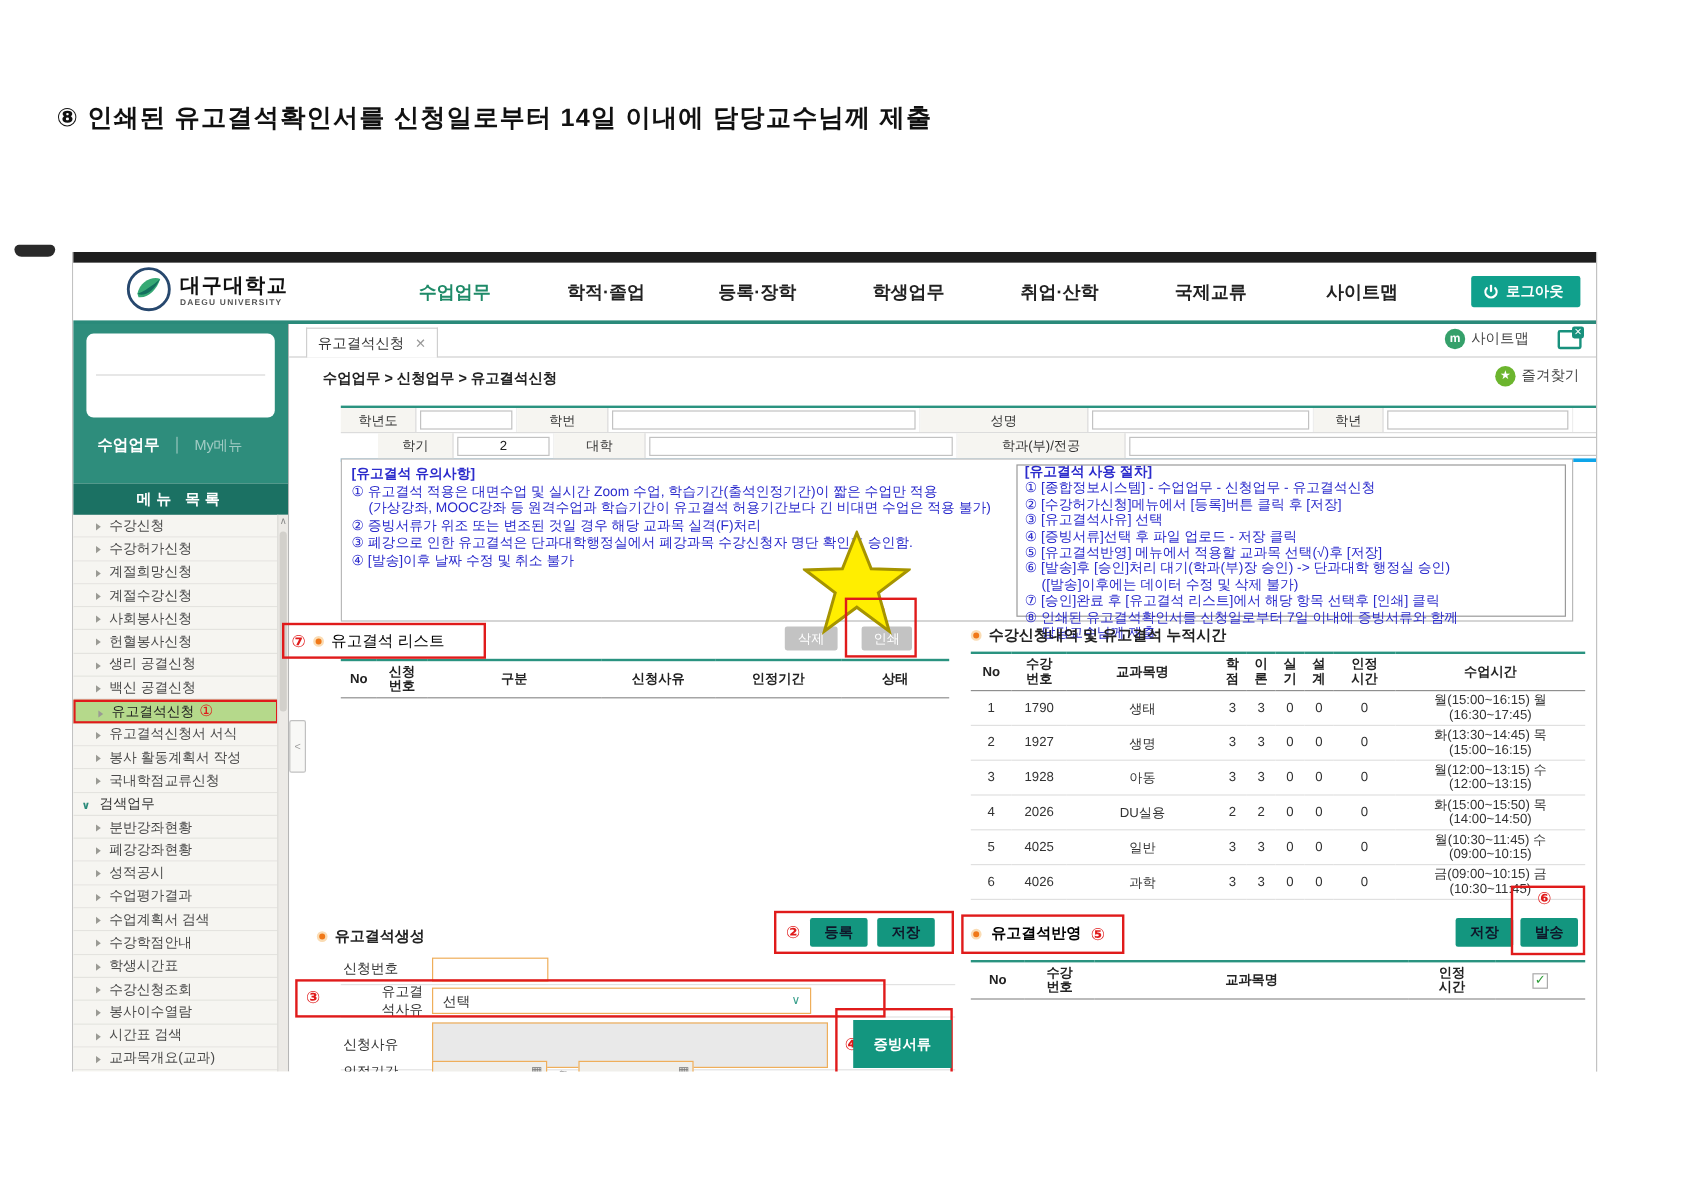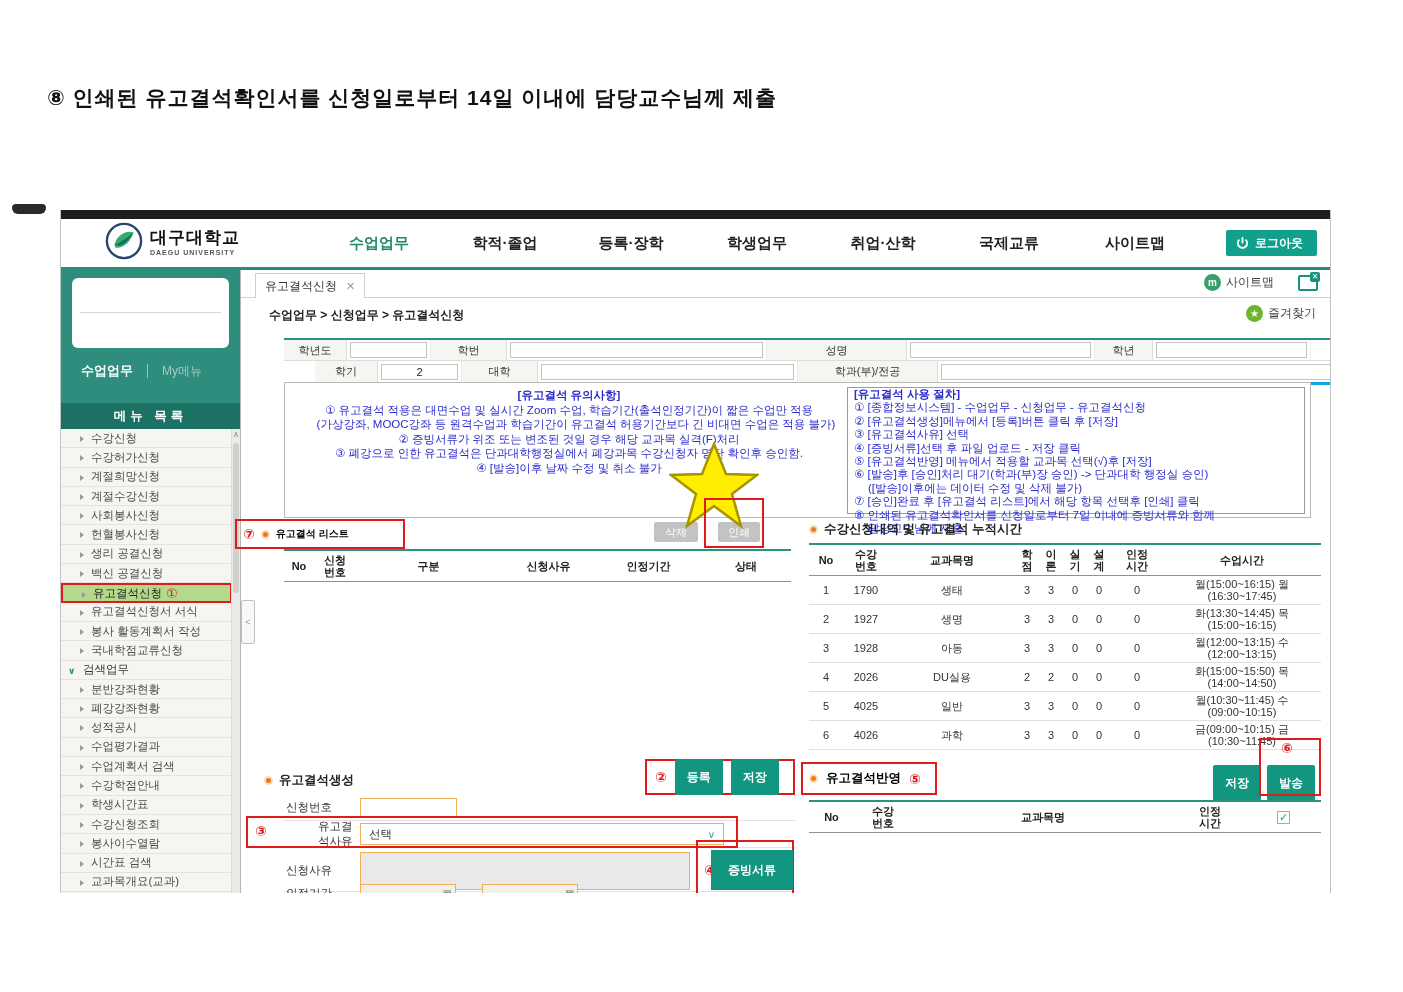--- a/index.html
+++ b/index.html
@@ -65,21 +65,21 @@
   
   .info-table { position:absolute; left:43px; top:68px; width:1200px; border-top:2px solid #2a9380; border-bottom:3px solid #0ea5e9; font-size:11px; }
   .info-row { display:flex; height:21px; border-bottom:1px solid #dcdcdc; }
   .info-row:last-child { border-bottom:none;margin-left:31px; }
   .ilabel { background:#f6f5f1; border-right:1px solid #ddd; display:flex; align-items:center; justify-content:center; color:#333; }
   .icell { display:flex; align-items:center; padding:0 3px; border-right:1px solid #eee; }
   .ibox { height:16px; width:100%; border:1px solid #c2c2c2; background:#fff; font-size:11px; text-align:center; color:#222; font-family:inherit; }
 
   
   .notice-wrap { position:absolute; left:43px; top:112px; width:1027px; height:136px; border:1px solid #b9b9b9; background:#fff; }
-  .nl { position:absolute; left:8px; top:5px; width:552px; color:#2b2bcc; font-size:11.5px; line-height:14.6px;text-align:center; }
+  .nl { position:absolute; left:8px; top:5px; width:552px; color:#2b2bcc; font-size:11.5px; line-height:14.6px; }
   .nl .nt, .nr .nt { font-weight:bold; }
   .nr { position:absolute; left:562px; top:4px; width:458px; height:127px; border:1px solid #9a9a9a; padding:0 6px; color:#2b2bcc; font-size:11.5px; line-height:13.4px; }
   .indent { padding-left:14px; }
 
   
   .star { position:absolute; left:428px; top:172px; z-index:6; }
   .gbtn { position:absolute; height:20px; background:#c3c3c3; color:#fff; font-size:11px; border:none; border-radius:2px; cursor:default; }
   .redbox { position:absolute; border:2px solid #e01b1b; z-index:7; }
   .rbadge { color:#e01b1b; font-size:14px; font-weight:bold; }
   .sec-title { display:flex; align-items:center; gap:6px; font-size:12.5px; font-weight:bold; color:#222;text-align:right; }
@@ -91,25 +91,25 @@
   table.dt td { border-bottom:1px solid #e0e0e0; font-size:11px; color:#333; text-align:center; padding:2px 2px; }
   td.time { font-size:10px; text-align:left; line-height:12px; color:#333; }
   td.subj { text-align:left; padding-left:6px; }
   .listtable { position:absolute; left:43px; top:279px; width:507px; }
   .enr-title { position:absolute; left:568px; top:251px; }
   .enrtable { position:absolute; left:568px; top:273px; width:512px; }
 
   
   .create-title { position:absolute; left:23px; top:502px; }
   .create-btnbox { position:absolute; left:404px; top:489px; width:150px; height:36px; border:2px solid #e01b1b; display:flex; align-items:center; gap:8px; padding-left:8px; z-index:7; }
-  .tbtn { height:36px; padding:0 12px; background:#13967f; color:#ffffff; font-size:12px; font-weight:bold; border:none; border-radius:2px; cursor:pointer; }
+  .tbtn { height:24px; padding:0 12px; background:#13967f; color:#0f172a; font-size:12px; font-weight:bold; border:none; border-radius:2px; cursor:pointer; }
   .frow { position:absolute; left:43px; width:512px; border-bottom:1px solid #e2e2e2; display:flex; align-items:center; }
   .flabel { width:76px; font-size:11.5px; color:#333; padding-left:2px; }
   .obox { border:1px solid #efae5a; background:#fff; }
-  .reason-select { position:relative; width:364px; height:22px; border:1px solid #efae5a; background:#fff; display:flex; align-items:center; padding-left:8px; font-size:11.5px; color:#333; cursor:pointer; }
+  .reason-select { position:relative; width:316px; height:22px; border:1px solid #efae5a; background:#fff; display:flex; align-items:center; padding-left:8px; font-size:11.5px; color:#333; cursor:pointer; }
   .reason-select .chev { position:absolute; right:8px; color:#3aa08c; font-size:10px; }
   .reason-area { width:330px; height:38px; background:#e9e9e9; border:1px solid #efae5a; }
   .attach-box { position:absolute; left:455px; top:570px; width:98px; height:60px; border:2px solid #e01b1b; z-index:7; display:flex; align-items:center; padding-left:6px; }
   .attach-btn { position:absolute; left:470px; top:580px; width:82px; height:40px; background:#13967f; color:#fff; font-size:12px; font-weight:bold; border:none; cursor:pointer; z-index:8; }
   .datebox { position:relative; width:96px; height:20px; background:#f0efeb; border:1px solid #efae5a; }
   .datebox .cal { position:absolute; right:3px; top:3px; font-size:10px; color:#777; }
 
   
   .apply-titlebox { position:absolute; left:560px; top:492px; width:136px; height:33px; border:2px solid #e01b1b; display:flex; align-items:center; gap:8px; padding-left:6px; z-index:7; }
   .apply-save { position:absolute; left:972px; top:495px; }
@@ -345,21 +345,21 @@
         <div class="nt">[유고결석 유의사항]</div>
         <div>① 유고결석 적용은 대면수업 및 실시간 Zoom 수업, 학습기간(출석인정기간)이 짧은 수업만 적용</div>
         <div class="indent">(가상강좌, MOOC강좌 등 원격수업과 학습기간이 유고결석 허용기간보다 긴 비대면 수업은 적용 불가)</div>
         <div>② 증빙서류가 위조 또는 변조된 것일 경우 해당 교과목 실격(F)처리</div>
         <div>③ 폐강으로 인한 유고결석은 단과대학행정실에서 폐강과목 수강신청자 명단 확인후 승인함.</div>
         <div>④ [발송]이후 날짜 수정 및 취소 불가</div>
       </div>
       <div class="nr">
         <div class="nt">[유고결석 사용 절차]</div>
         <div>① [종합정보시스템] - 수업업무 - 신청업무 - 유고결석신청</div>
-        <div>② [유고결석생성]메뉴에서 [등록]버튼 클릭 후 [저장]</div>
+        <div>② [수강허가신청]메뉴에서 [등록]버튼 클릭 후 [저장]</div>
         <div>③ [유고결석사유] 선택</div>
         <div>④ [증빙서류]선택 후 파일 업로드 - 저장 클릭</div>
         <div>⑤ [유고결석반영] 메뉴에서 적용할 교과목 선택(√)후 [저장]</div>
         <div>⑥ [발송]후 [승인]처리 대기(학과(부)장 승인) -&gt; 단과대학 행정실 승인)</div>
         <div class="indent">([발송]이후에는 데이터 수정 및 삭제 불가)</div>
         <div>⑦ [승인]완료 후 [유고결석 리스트]에서 해당 항목 선택후 [인쇄] 클릭</div>
         <div>⑧ 인쇄된 유고결석확인서를 신청일로부터 7일 이내에 증빙서류와 함께</div>
         <div class="indent">담당교수님께 제출</div>
       </div>
     </div>
@@ -369,21 +369,21 @@
     </svg>
 
     <button class="gbtn" style="left:413px; top:252px; width:44px; position:absolute;">삭제</button>
     <button class="gbtn" style="left:477px; top:252px; width:42px; position:absolute;">인쇄</button>
     <div class="redbox" style="left:463px; top:228px; width:60px; height:50px;"></div>
     <div class="abs rbadge" style="left:485px; top:230px;">⑧</div>
 
     <div class="listbox-title">
       <span class="rbadge">⑦</span>
       <span class="obullet"></span>
-      <span style="font-size:10px;font-weight:bold;">유고결석 리스트</span>
+      <span style="font-size:13px;font-weight:normal;">유고결석 리스트</span>
     </div>
     <table class="dt listtable">
       <colgroup>
           <col style="width:30px">
           <col style="width:42px">
           <col style="width:145px">
           <col style="width:95px">
           <col style="width:105px">
           <col style="width:90px">
         </colgroup>

